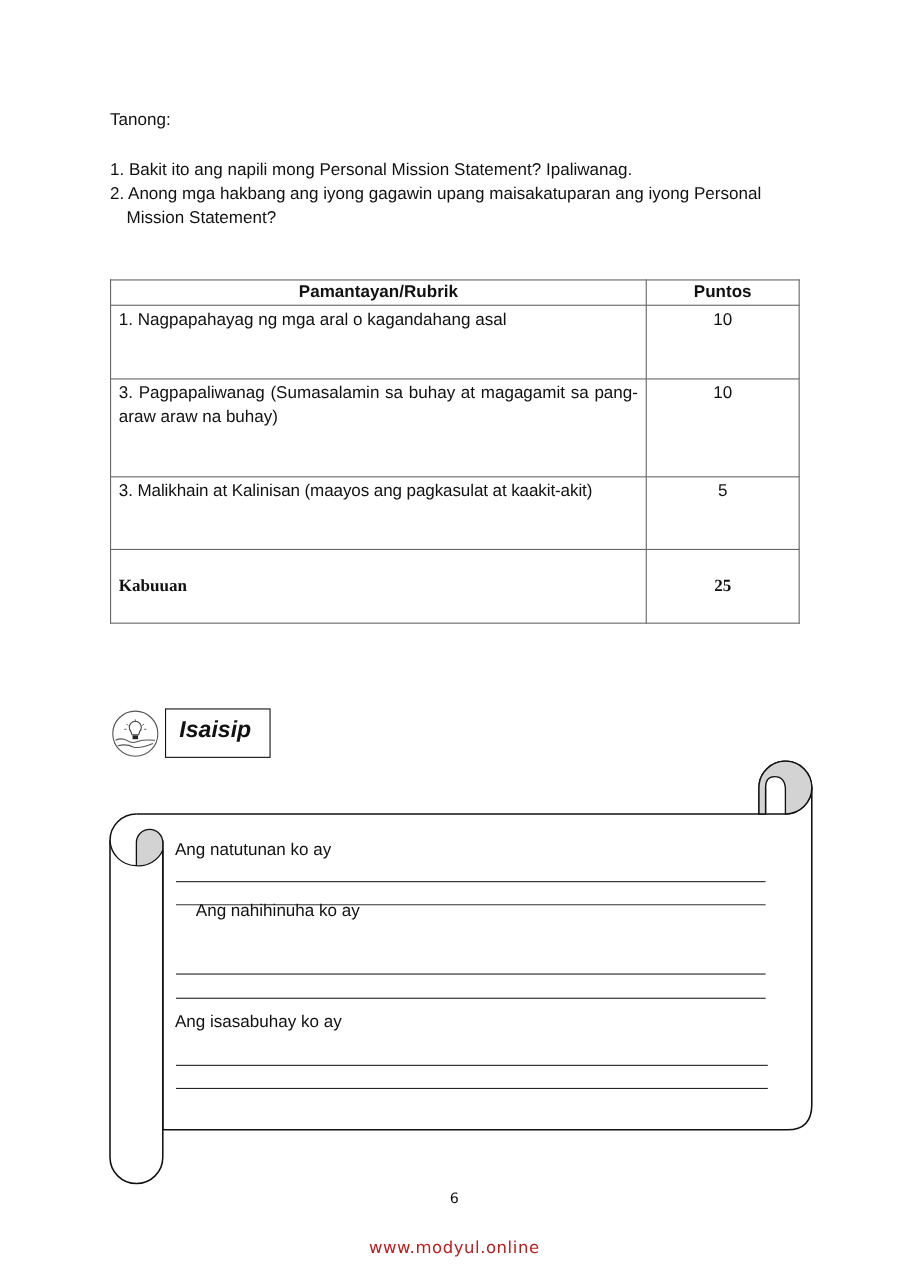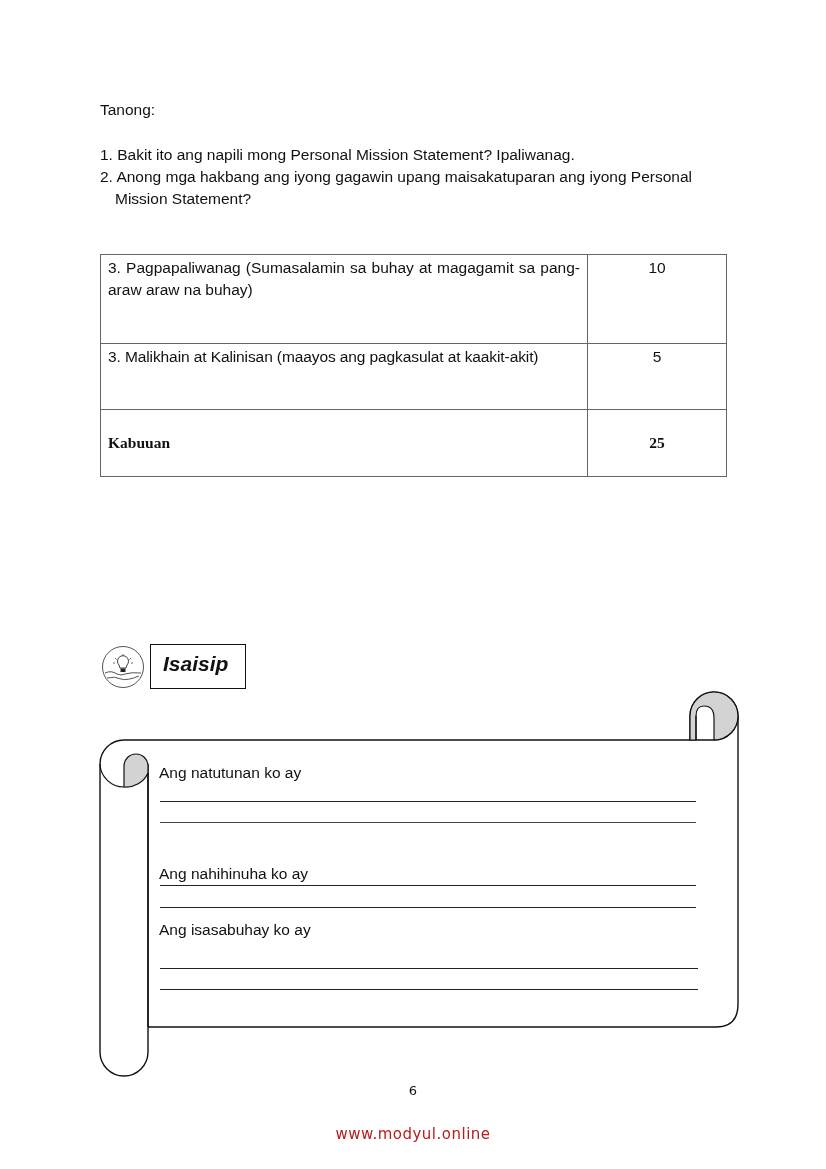--- a/index.html
+++ b/index.html
@@ -35,20 +35,28 @@
 </head>
 <body>
 
 <div class="abs txt" style="left:100px; top:99px;">Tanong:</div>
 <div class="abs txt" style="left:100px; top:144px;">1. Bakit ito ang napili mong Personal Mission Statement? Ipaliwanag.</div>
 <div class="abs txt" style="left:100px; top:166px;">2. Anong mga hakbang ang iyong gagawin upang maisakatuparan ang iyong Personal</div>
 <div class="abs txt" style="left:115px; top:188px;">Mission Statement?</div>
 
 <table class="rubric">
   <tbody>
+      <tr>
+    <th>Pamantayan/Rubrik</th>
+    <th style="width:124px;">Puntos</th>
+  </tr>
+  <tr style="height:67px;">
+    <td class="crit">1. Nagpapahayag ng mga aral o kagandahang asal</td>
+    <td class="pts">10</td>
+  </tr>
   <tr style="height:89px;">
     <td class="crit">3. Pagpapaliwanag (Sumasalamin sa buhay at magagamit sa pang-araw araw na buhay)</td>
     <td class="pts">10</td>
   </tr>
   <tr style="height:66px;">
     <td class="crit" style="white-space:nowrap; letter-spacing:-0.1px;">3. Malikhain at Kalinisan (maayos ang pagkasulat at kaakit-akit)</td>
     <td class="pts">5</td>
   </tr>
   <tr class="total" style="height:67px;">
     <td>Kabuuan</td>
@@ -96,21 +104,21 @@
     <path d="M124 787 L124 766 A12 12 0 0 1 148 766 L148 773 A24 24 0 0 1 124 787 Z" fill="#d3d3d3" stroke="#111" stroke-width="1.2"></path>
     <path d="M100 764 A24 24 0 0 0 124 787" fill="none" stroke="#111" stroke-width="1.2"></path>
     <line x1="148" y1="773" x2="148" y2="1027" stroke="#111" stroke-width="1.4"></line>
   </svg>
 </div>
 
 <div class="prompt" style="top:764px;">Ang natutunan ko ay</div>
 <div class="line" style="top:801px; width:536px;"></div>
 <div class="line dotted" style="top:822px; width:536px;"></div>
 
-<div class="prompt" style="top:865px;">Ang nahihinuha ko ay</div>
+<div class="prompt" style="top:820px;margin-left:19px;">Ang nahihinuha ko ay</div>
 <div class="line" style="top:885px; width:536px;"></div>
 <div class="line" style="top:907px; width:536px;"></div>
 
 <div class="prompt" style="top:921px;">Ang isasabuhay ko ay</div>
 <div class="line" style="top:968px; width:538px;"></div>
 <div class="line" style="top:989px; width:538px;"></div>
 
 <div class="page-num">6</div>
 <div class="watermark">www.modyul.online</div>
 

